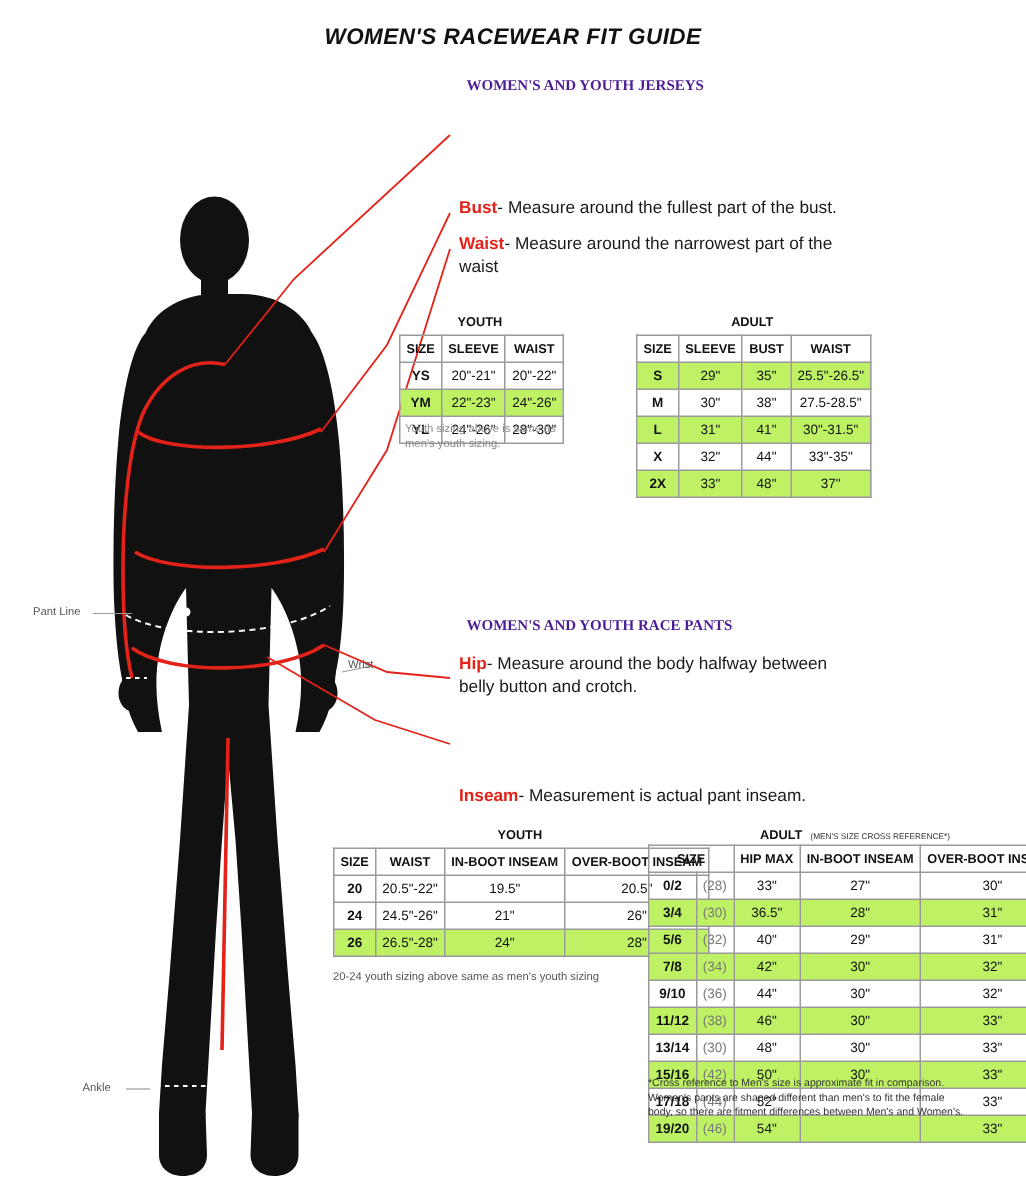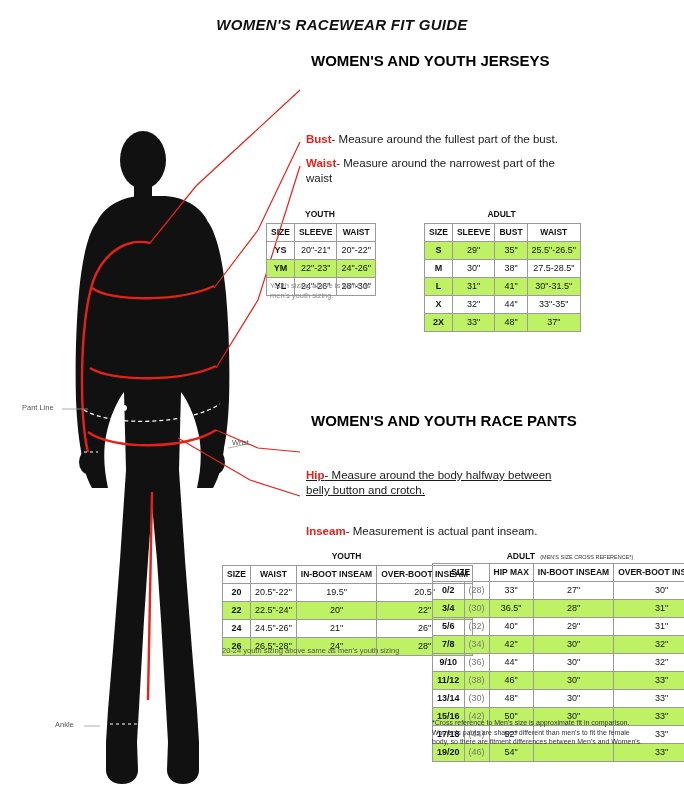--- a/index.html
+++ b/index.html
@@ -27,41 +27,42 @@
     width: 684px;
     text-align: center;
     font-size: 15px;
     font-weight: bold;
     font-style: italic;
     letter-spacing: 0.3px;
     color: #111111;
   }
   .section-head {
     position: absolute;
-    font-size: 15px;
+    font-size: 10px;
     font-weight: bold;
-    color: #000000;
+    color: #4c1d95;
+    font-family: Liberation Serif, serif;
   }
   #jerseys-head { top: 52px; left: 311px; }
   #pants-head { top: 412px; left: 311px; }
 
   .callout {
     position: absolute;
     font-size: 11.5px;
     line-height: 15px;
     color: #1a1a1a;
   }
   .callout b {
     color: #e32219;
     font-weight: bold;
   }
   #co-sleeve { top: 82px; left: 306px; width: 260px; }
   #co-bust { top: 132px; left: 306px; width: 270px; }
   #co-waist { top: 156px; left: 306px; width: 250px; }
-  #co-hip { top: 468px; left: 306px; width: 260px; text-decoration: underline; }
+  #co-hip { top: 436px; left: 306px; width: 260px; }
   #co-inseam { top: 494px; left: 306px; width: 270px; margin-top: 30px; }
 
   
   table.sz {
     position: absolute;
     border-collapse: collapse;
     font-size: 9px;
     color: #111111;
   }
   table.sz th, table.sz td {
@@ -334,26 +335,20 @@
       <th>WAIST</th>
       <th>IN-BOOT INSEAM</th>
       <th>OVER-BOOT INSEAM</th>
     </tr>
     <tr>
       <td class="lbl">20</td>
       <td>20.5"-22"</td>
       <td>19.5"</td>
       <td>20.5"</td>
     </tr>
-    <tr class="alt">
-      <td class="lbl">22</td>
-      <td>22.5"-24"</td>
-      <td>20"</td>
-      <td>22"</td>
-    </tr>
     <tr>
       <td class="lbl">24</td>
       <td>24.5"-26"</td>
       <td>21"</td>
       <td>26"</td>
     </tr>
     <tr class="alt">
       <td class="lbl">26</td>
       <td>26.5"-28"</td>
       <td>24"</td>

